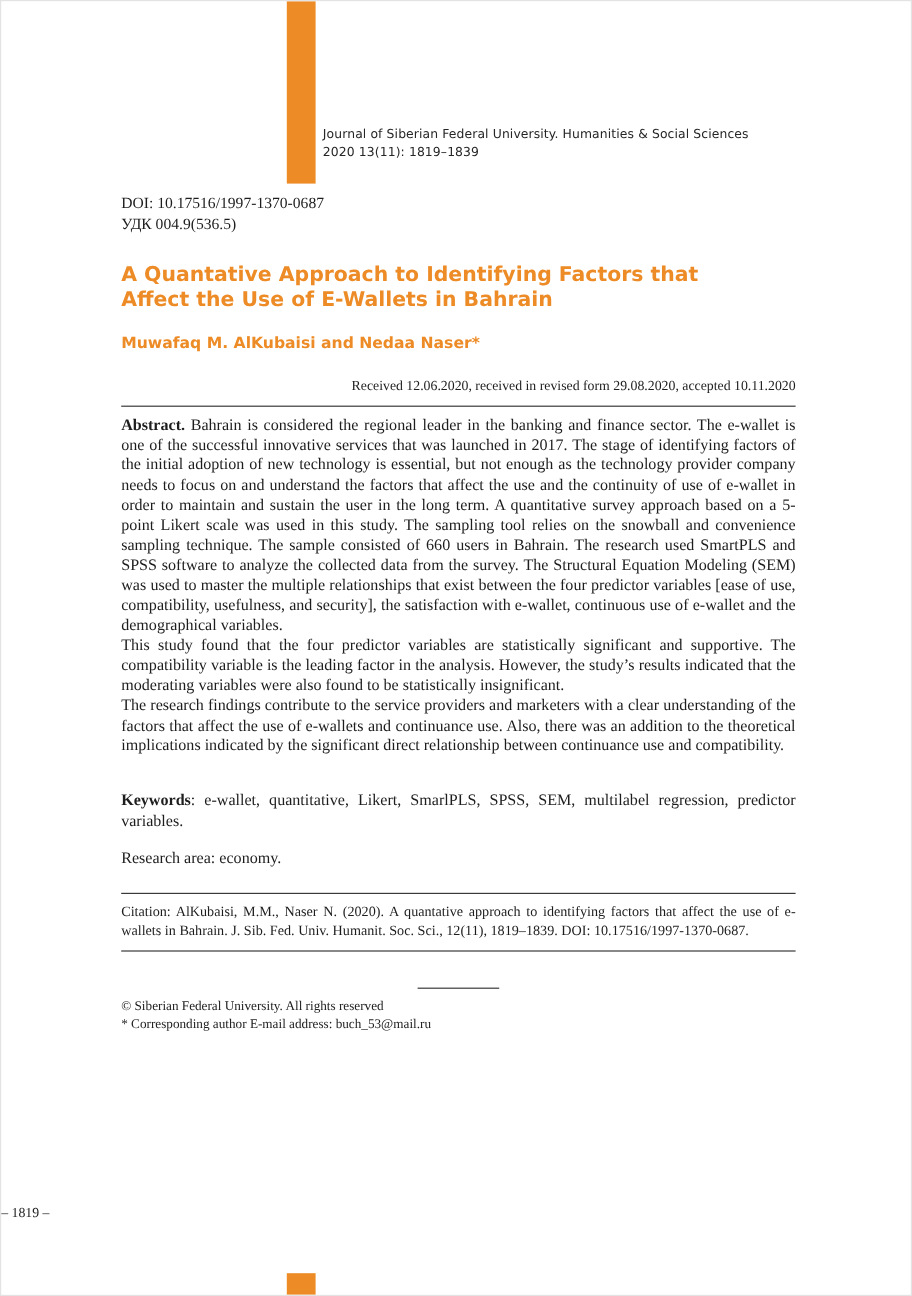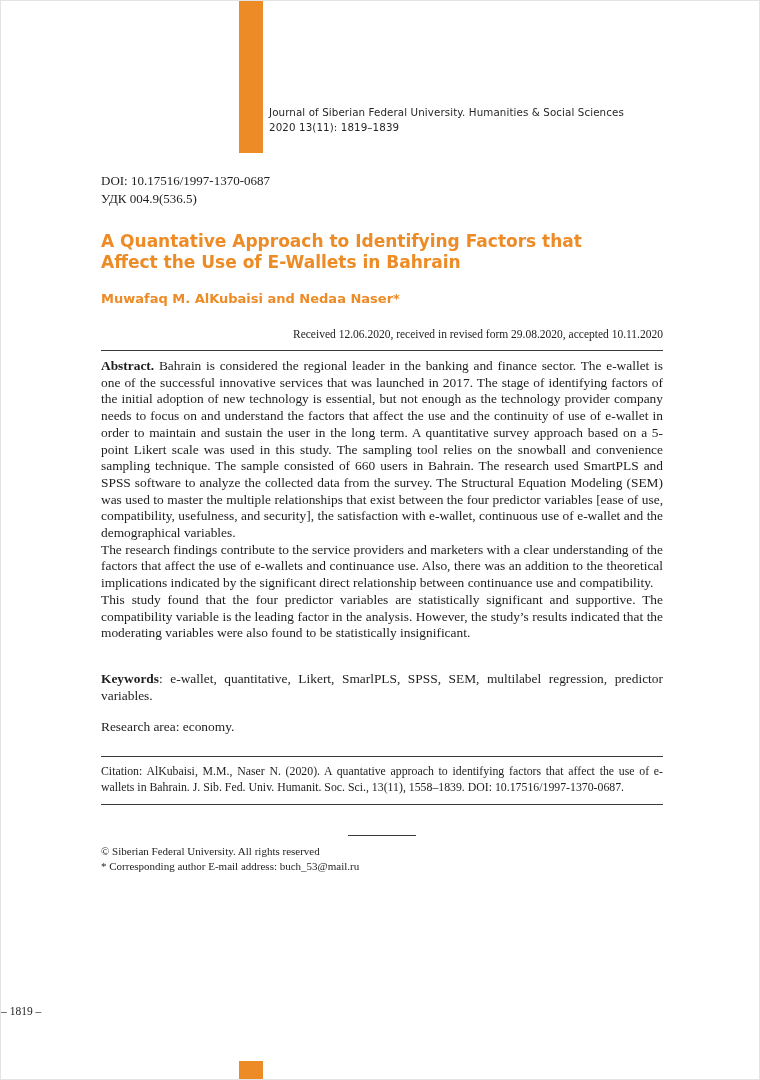--- a/index.html
+++ b/index.html
@@ -33,21 +33,21 @@
     font-family: "DejaVu Sans", sans-serif;
     font-size: 10.3px;
     line-height: 15px;
     color: #262626;
     letter-spacing: 0.1px;
   }
   .content {
     position: absolute;
     left: 100px;
     width: 562px;
-    top: 171px;
+    top: 159px;
   }
   .doi-line, .udk-line {
     font-size: 13px;
     line-height: 18px;
   }
   .paper-title {
     margin-top: 23px;
     font-family: "DejaVu Sans", "Liberation Sans", sans-serif;
     font-weight: bold;
     font-size: 17px;
@@ -150,30 +150,30 @@
 
     <div class="authors">Muwafaq M. AlKubaisi and Nedaa Naser*</div>
 
 
     <div class="received-line">Received 12.06.2020, received in revised form 29.08.2020, accepted 10.11.2020</div>
 
     <hr class="rule">
 
     <div class="abstract-block">
       <p><b class="inline-label">Abstract.</b> <span>Bahrain is considered the regional leader in the banking and finance sector. The e-wallet is one of the successful innovative services that was launched in 2017. The stage of identifying factors of the initial adoption of new technology is essential, but not enough as the technology provider company needs to focus on and understand the factors that affect the use and the continuity of use of e-wallet in order to maintain and sustain the user in the long term. A quantitative survey approach based on a 5-point Likert scale was used in this study. The sampling tool relies on the snowball and convenience sampling technique. The sample consisted of 660 users in Bahrain. The research used SmartPLS and SPSS software to analyze the collected data from the survey. The Structural Equation Modeling (SEM) was used to master the multiple relationships that exist between the four predictor variables [ease of use, compatibility, usefulness, and security], the satisfaction with e-wallet, continuous use of e-wallet and the demographical variables.</span></p>
+      <p>This study found that the four predictor variables are statistically significant and supportive. The compatibility variable is the leading factor in the analysis. However, the study’s results indicated that the moderating variables were also found to be statistically insignificant.</p>
       <p>The research findings contribute to the service providers and marketers with a clear understanding of the factors that affect the use of e-wallets and continuance use. Also, there was an addition to the theoretical implications indicated by the significant direct relationship between continuance use and compatibility.</p>
-      <p>This study found that the four predictor variables are statistically significant and supportive. The compatibility variable is the leading factor in the analysis. However, the study’s results indicated that the moderating variables were also found to be statistically insignificant.</p>
     </div>
 
     <p class="keywords-par"><b class="inline-label">Keywords</b><span>: e-wallet, quantitative, Likert, SmarlPLS, SPSS, SEM, multilabel regression, predictor variables.</span></p>
 
     <div class="research-area">Research area: economy.</div>
 
     <hr class="rule citation-rule-top">
-    <p class="citation-par">Citation: AlKubaisi, M.M., Naser N. (2020). A quantative approach to identifying factors that affect the use of e-wallets in Bahrain. J. Sib. Fed. Univ. Humanit. Soc. Sci., 13(11), 1558–1839. DOI: 10.17516/1997-1370-0687.</p>
+    <p class="citation-par">Citation: AlKubaisi, M.M., Naser N. (2020). A quantative approach to identifying factors that affect the use of e-wallets in Bahrain. J. Sib. Fed. Univ. Humanit. Soc. Sci., 12(11), 1819–1839. DOI: 10.17516/1997-1370-0687.</p>
     <hr class="rule citation-rule-bottom">
 
     <hr class="footnote-divider">
     <div class="footnote">
       <p>© Siberian Federal University. All rights reserved</p>
       <p>*  Corresponding author E-mail address: buch_53@mail.ru</p>
     </div>
 
   </div>
 

